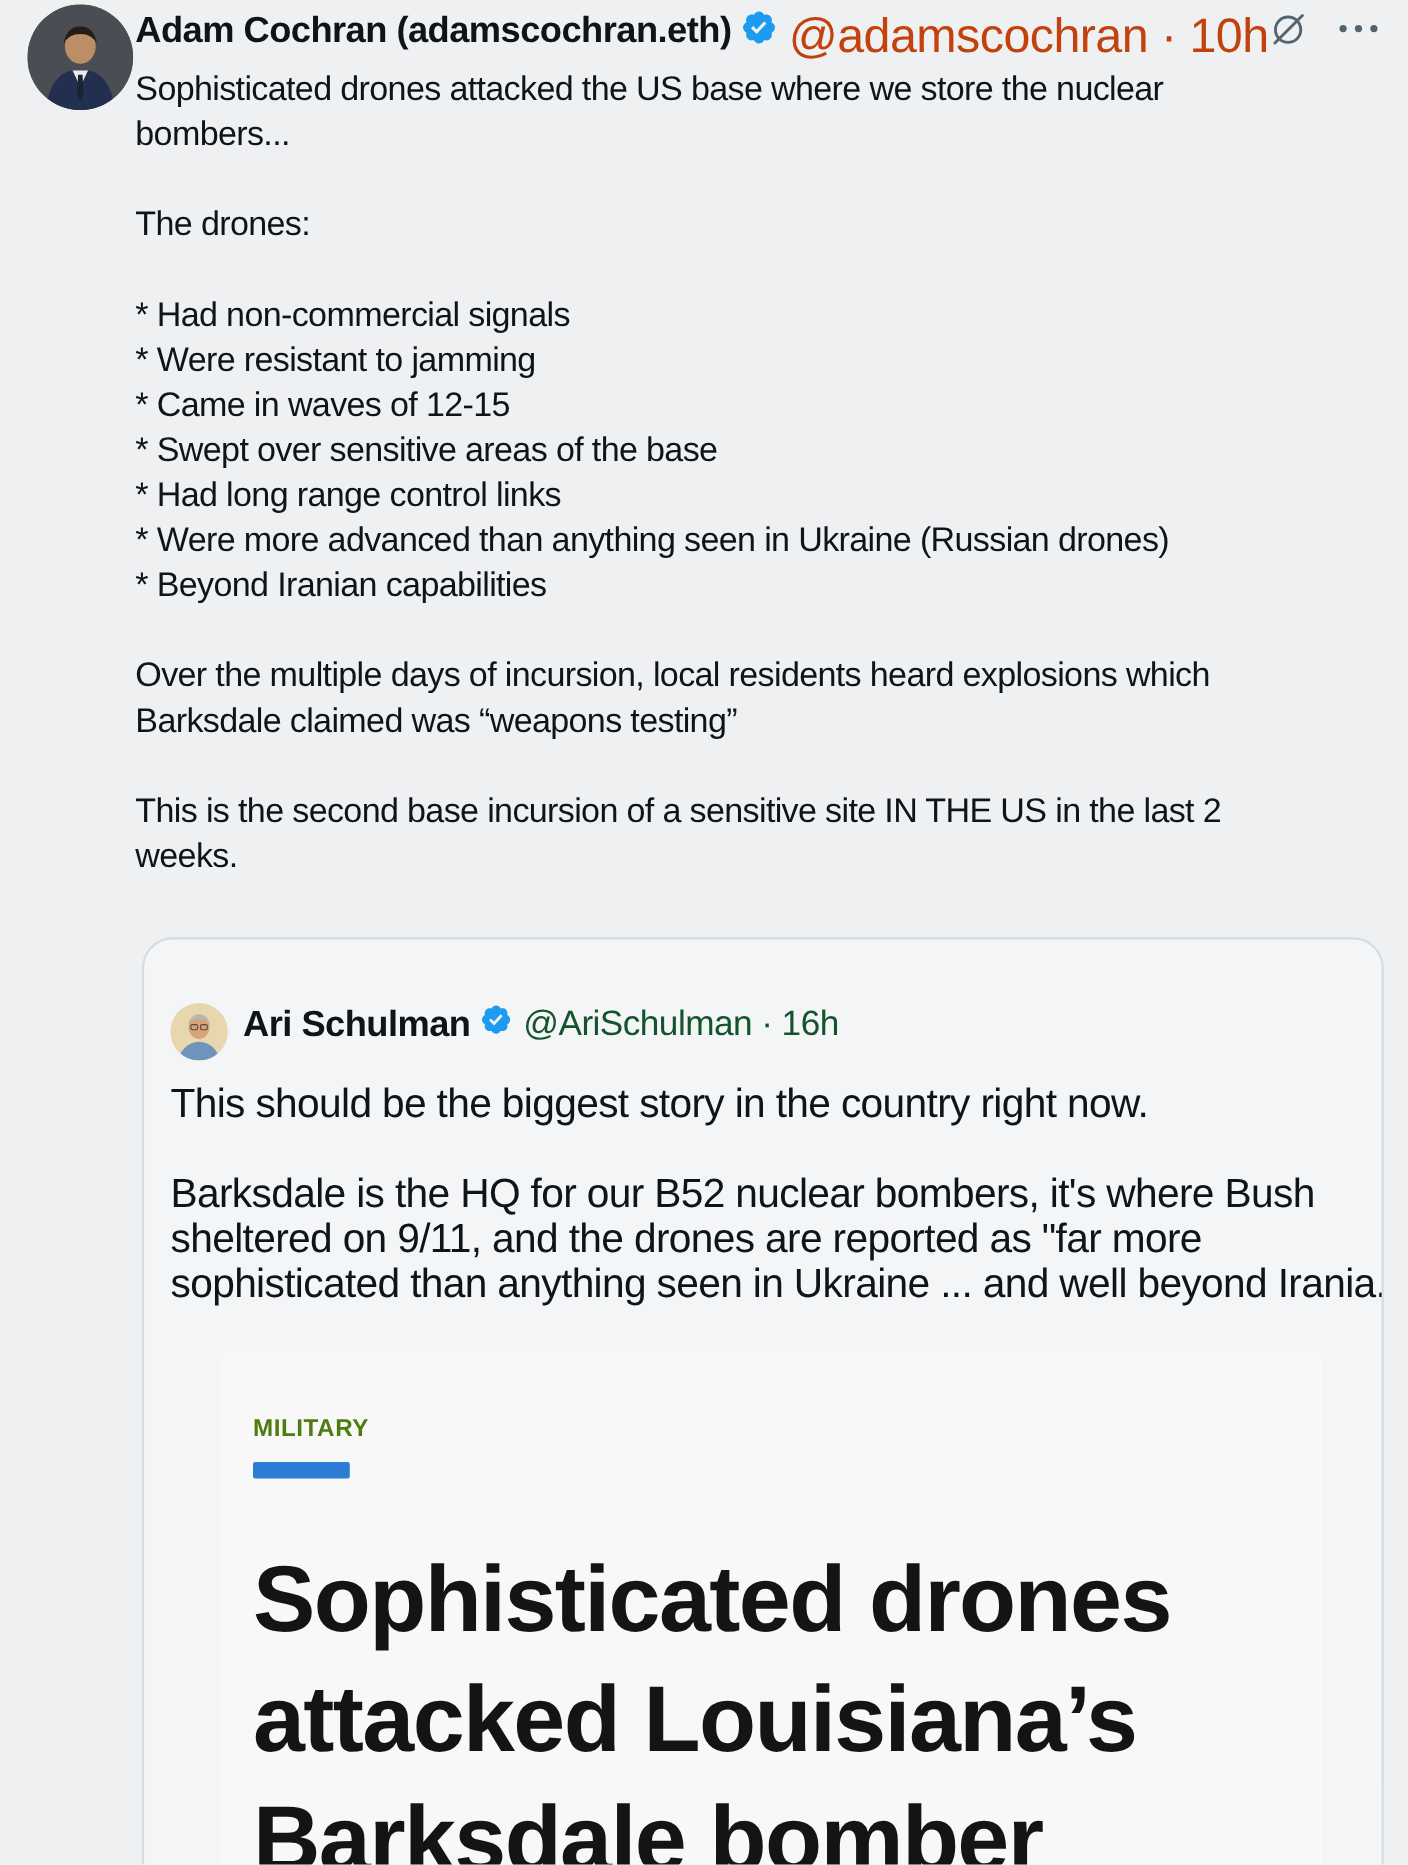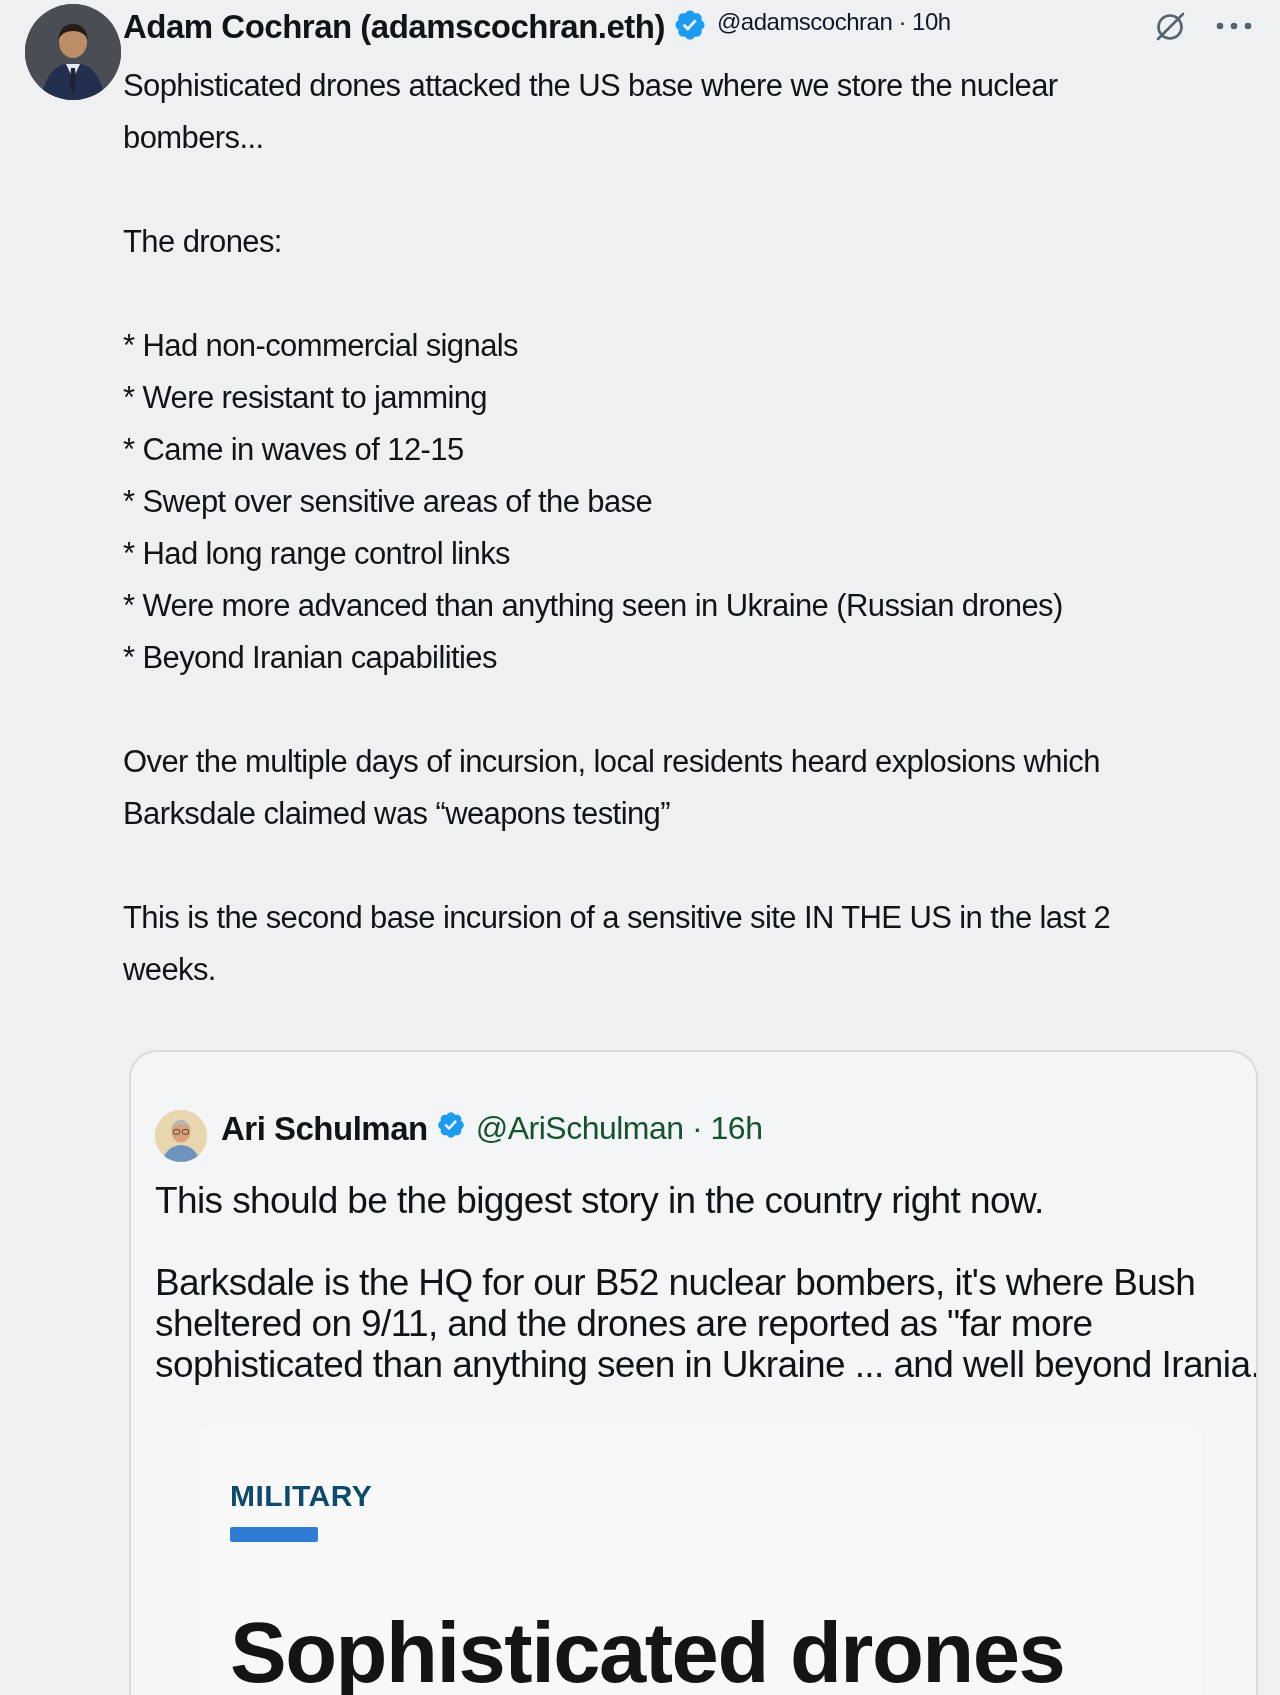--- a/index.html
+++ b/index.html
@@ -7,40 +7,40 @@
     width:1280px;height:1695px;overflow:hidden;
     background:#eff0f2;color:#0f1419;
     font-family:"Liberation Sans",sans-serif;
   }
   .tweet{position:relative;padding:8px 22px 0 25px;}
   .avatar{position:absolute;left:25px;top:4px;width:96px;height:96px;border-radius:50%;overflow:hidden;background:#4a4e54;}
   .content{margin-left:98px;}
   .name-row{display:flex;align-items:flex-start;height:48px;}
   .author{font-weight:bold;font-size:33px;letter-spacing:-0.5px;white-space:nowrap;}
   .badge{margin-left:8px;flex:none;display:flex;}
-  .meta{margin-left:10px;font-size:24px;color:#0f172a;letter-spacing:-0.5px;white-space:nowrap;}
+  .meta{margin-left:10px;font-size:44px;color:#c2410c;letter-spacing:-0.5px;white-space:nowrap;}
   .top-icons{margin-left:auto;display:flex;align-items:center;gap:24px;padding-right:2px;}
   .icon-btn{background:none;border:none;padding:0;margin:0;cursor:pointer;display:flex;align-items:center;}
-  .body-text{margin-top:4px;font-size:31px;line-height:52px;letter-spacing:-0.6px;white-space:pre;}
+  .body-text{margin-top:4px;font-size:31px;line-height:41px;letter-spacing:-0.6px;white-space:pre;}
   .quote-card{
     margin:54px 0 0 6px;height:980px;box-sizing:border-box;
     border:2px solid #d8dbde;border-radius:28px;background:#f4f5f6;
     padding:30px 28px 0 24px;overflow:hidden;cursor:pointer;
   }
   .q-header{display:flex;align-items:flex-start;margin-top:28px;}
   .q-avatar{width:52px;height:52px;border-radius:50%;overflow:hidden;flex:none;background:#e7d6ae;}
   .q-author{margin-left:14px;font-weight:bold;font-size:33px;letter-spacing:-0.5px;white-space:nowrap;}
   .q-badge{margin-left:8px;flex:none;display:flex;}
   .q-meta{margin-left:10px;font-size:32px;color:#14532d;letter-spacing:-0.5px;white-space:nowrap;}
   .q-body{margin-top:18px;font-size:37px;line-height:41px;letter-spacing:-0.6px;white-space:pre;}
   .article{
     margin:42px 26px 0 45px;background:#f8f8f9;border-radius:10px 10px 0 0;
     padding:52px 40px 0 30px;height:620px;
   }
-  .category{color:#0c4a6e;font-weight:bold;font-size:30px;line-height:34px;letter-spacing:0.5px;}
+  .category{color:#4d7c0f;font-weight:bold;font-size:22px;line-height:34px;letter-spacing:0.5px;}
   .cat-bar{width:88px;height:15px;border-radius:2px;background:#2e7cd6;margin-top:14px;}
   .headline{
     margin-top:56px;font-weight:bold;font-size:85px;line-height:109px;
     letter-spacing:-1.5px;color:#141414;white-space:pre;
   }
 </style>
 </head>
 <body>
 
 <div class="tweet">

